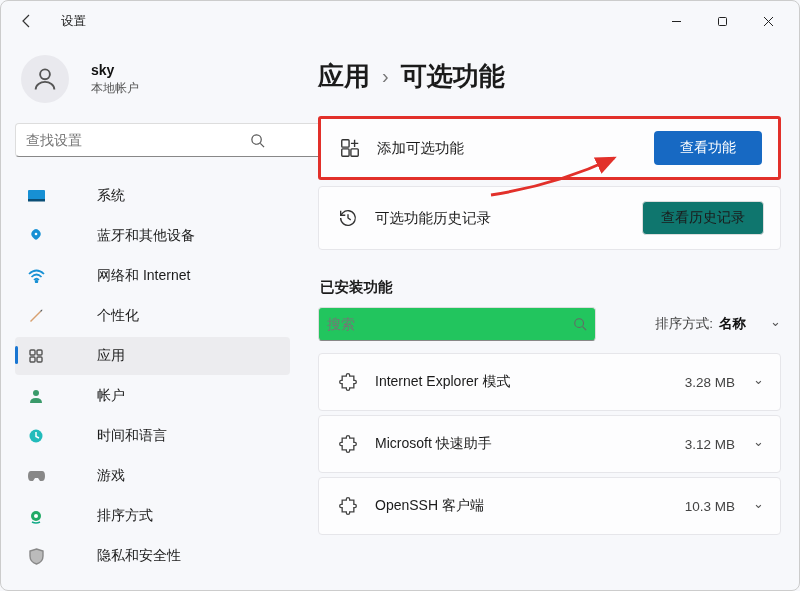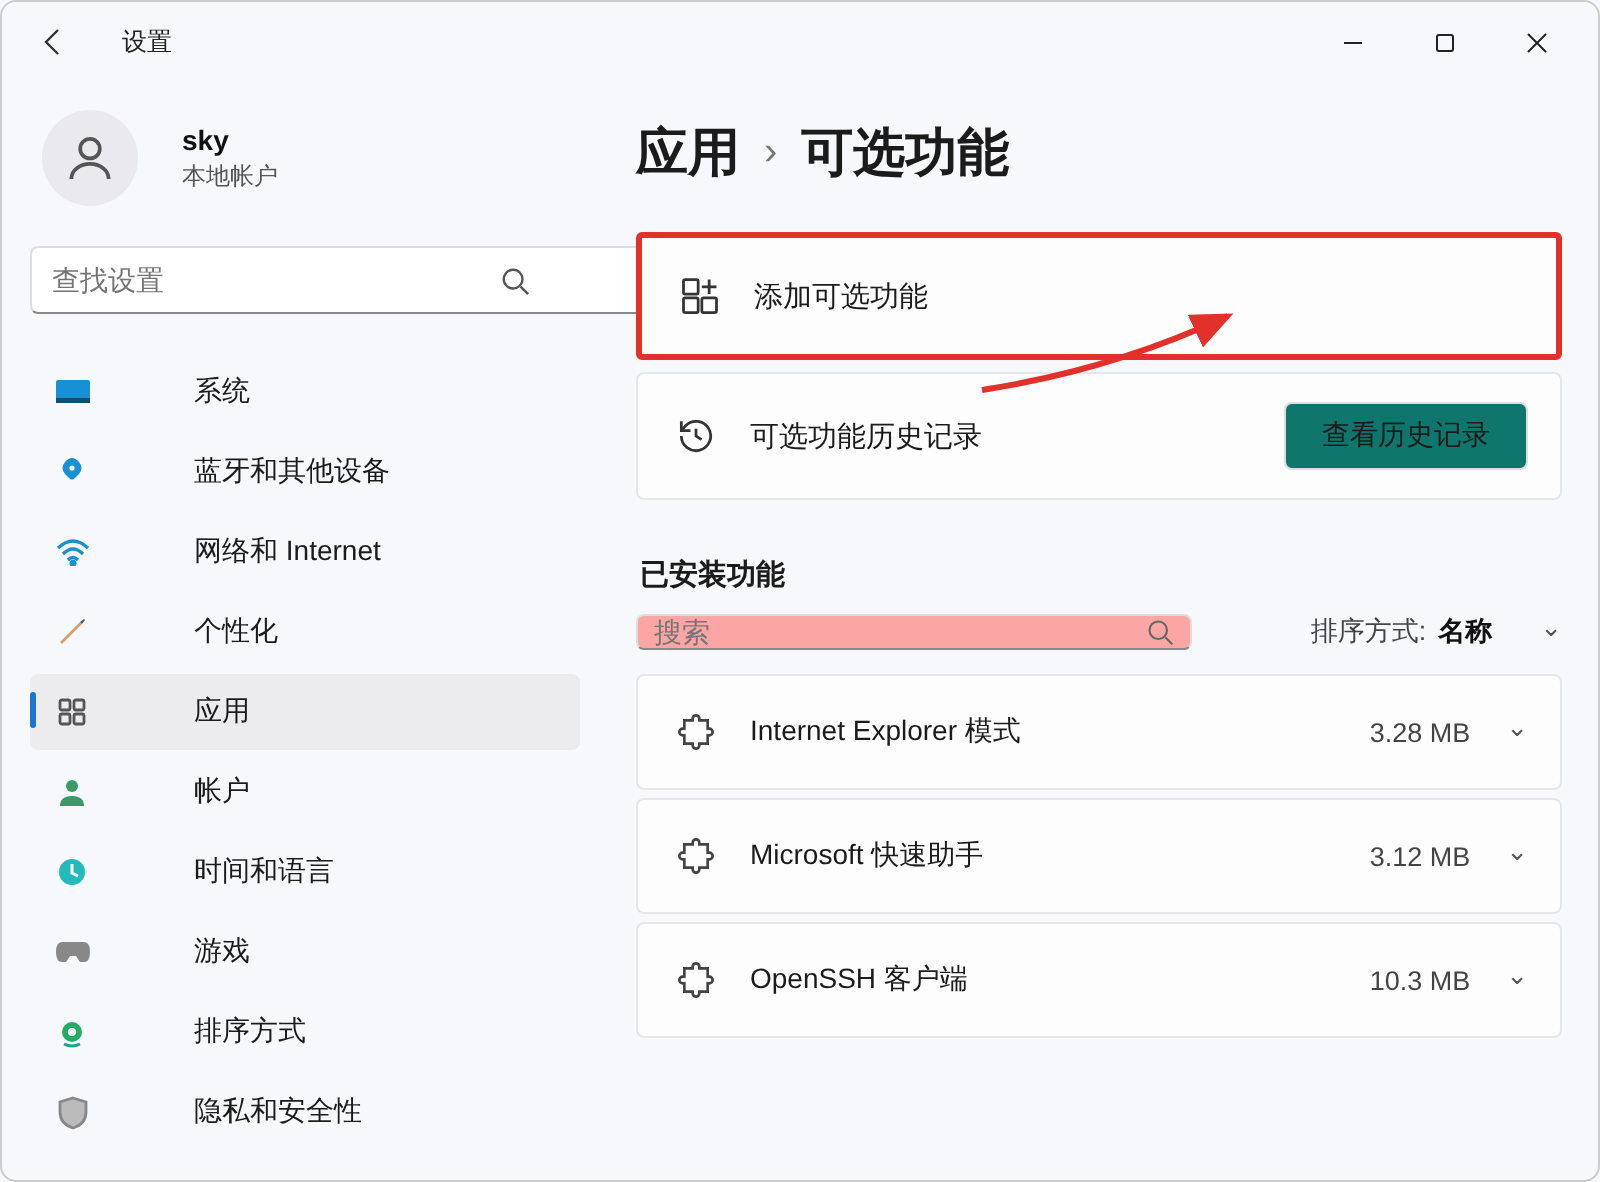--- a/index.html
+++ b/index.html
@@ -193,22 +193,22 @@
   }
   .filter-row {
     display: flex;
     align-items: center;
     gap: 18px;
     margin-bottom: 12px;
   }
   .filter-search {
     flex-shrink: 0;
     width: 278px;
-    height: 18px;
-    background: #fca5a5;
+    height: 34px;
+    background: #22c55e;
     border: 1px solid #ddd;
     border-bottom: 1.5px solid #888;
     border-radius: 4px;
     display:flex; align-items:center;
     padding: 0 8px;
   }
   .filter-search input {
     flex:1; border:none; background:transparent; outline:none;
     font-size: 14px; font-family: inherit; color:#555;
   }
@@ -398,20 +398,21 @@
         <div class="card-icon">
           <svg viewBox="0 0 24 24" width="22" height="22" fill="none" stroke="#333" stroke-width="1.5">
               <rect x="3" y="3" width="8" height="8" rx="1"></rect>
               <rect x="3" y="13" width="8" height="8" rx="1"></rect>
               <rect x="13" y="13" width="8" height="8" rx="1"></rect>
               <line x1="17" y1="3" x2="17" y2="11"></line>
               <line x1="13" y1="7" x2="21" y2="7"></line>
             </svg>
         </div>
         <div class="card-label">添加可选功能</div>
+        <button class="primary-btn">查看功能</button>
       </div>
 
       <svg class="arrow-annot" style="left:190px; top:104px;" width="140" height="60">
         <defs>
             <marker id="ah" markerWidth="8" markerHeight="8" refX="6" refY="3" orient="auto">
               <path d="M0,0 L7,3 L0,6 Z" fill="#e2302a"></path>
             </marker>
           </defs>
         <path d="M5 50 Q 70 40 128 13" stroke="#e2302a" stroke-width="3" fill="none" marker-end="url(#ah)"></path>
       </svg>

